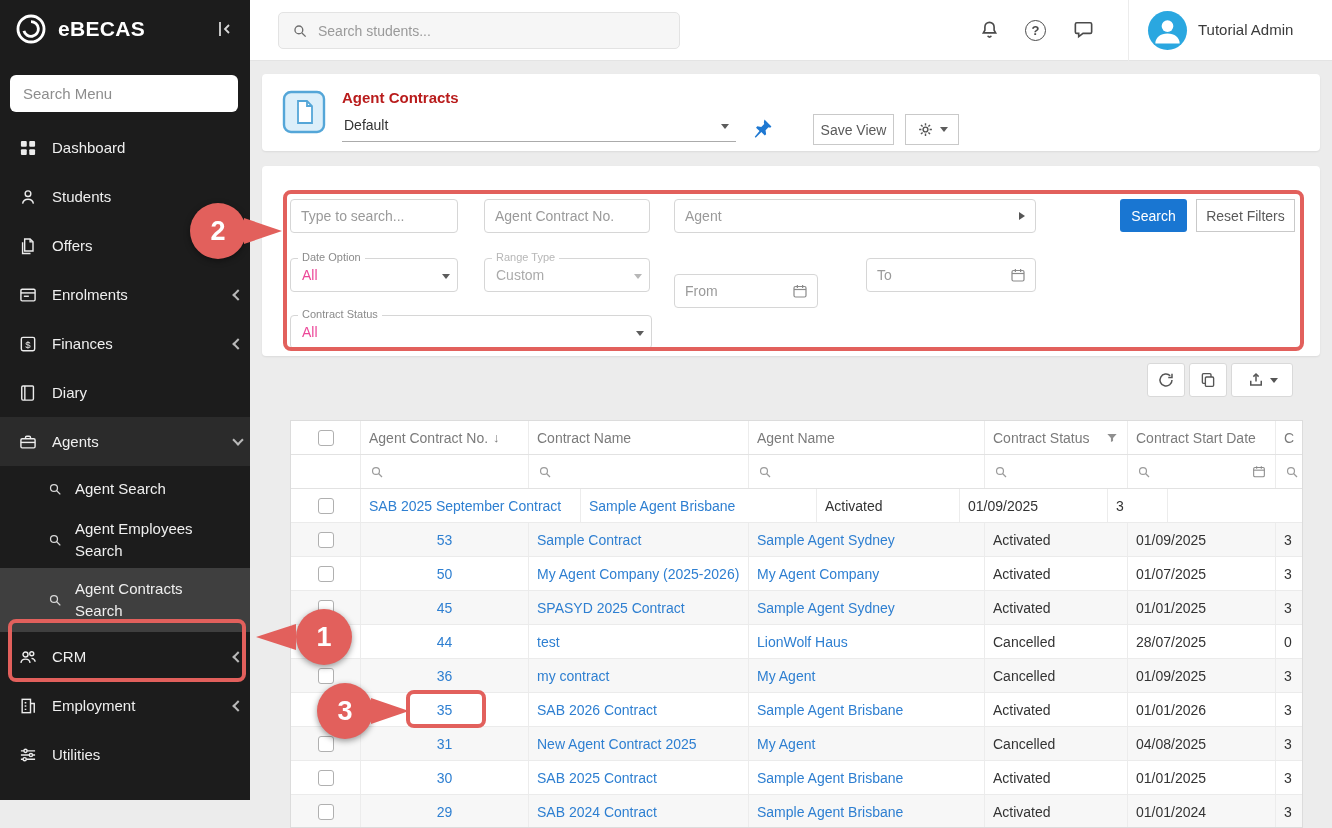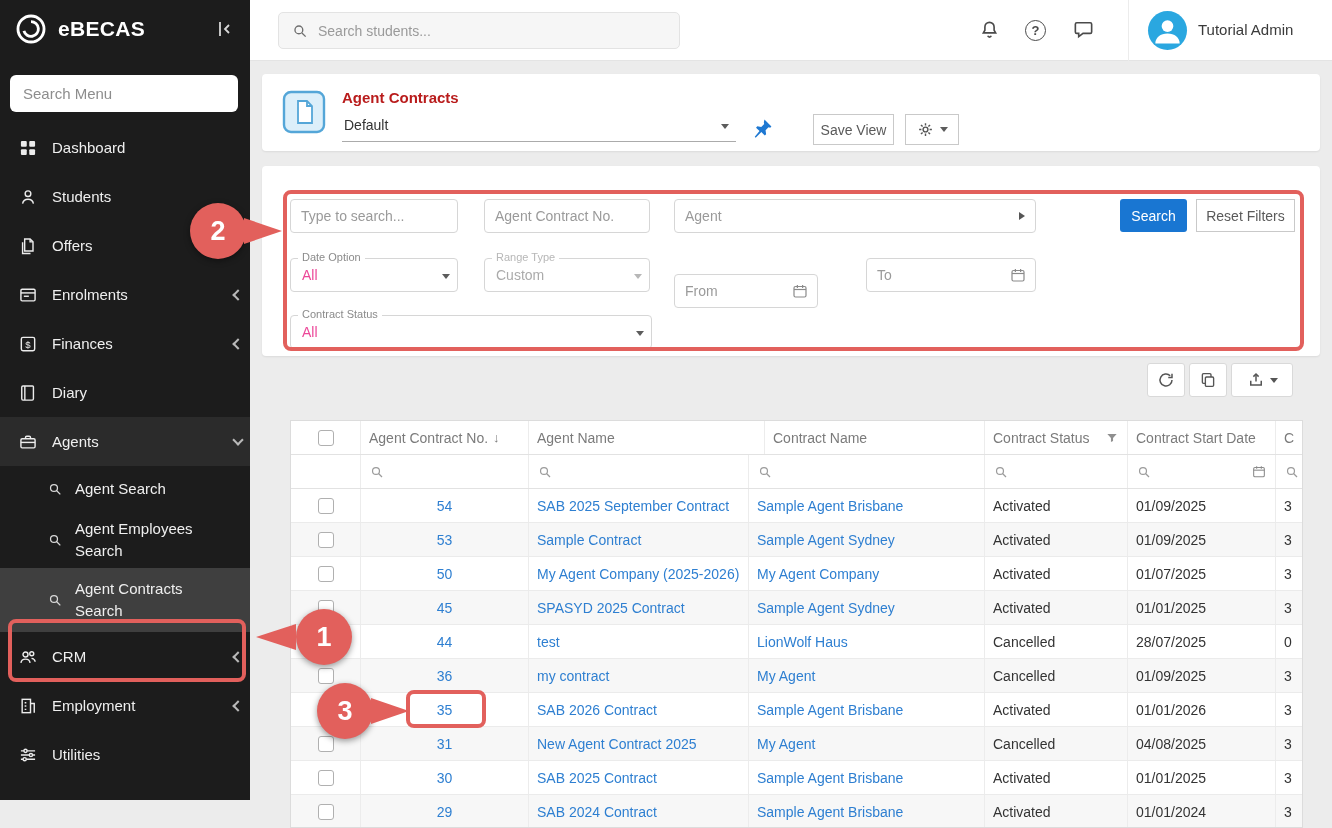--- a/index.html
+++ b/index.html
@@ -368,25 +368,25 @@
 
   <div class="grid">
     <div class="grow gh-row">
       <div class="th c0 center">
           <span class="checkbox"></span>
         </div>
       <div class="th c1">
         <span>Agent Contract No.</span>
         <span class="sort-arrow">↓</span>
       </div>
+      <div class="th c2">
+          <span>Contract Name</span>
+        </div>
       <div class="th c3">
           <span>Agent Name</span>
-        </div>
-      <div class="th c2">
-          <span>Contract Name</span>
         </div>
       <div class="th c4">
         <span>Contract Status</span>
         <svg class="funnel" viewBox="0 0 24 24" width="14" height="14">
             <path d="M4 5h16l-6.2 7v5.2l-3.6 1.8V12z" fill="#8f8f8f"></path>
           </svg>
       </div>
       <div class="th c5">
           <span>Contract Start Date</span>
         </div>
@@ -439,23 +439,20 @@
           </svg>
         </div>
     </div>
 
     <div class="gbody">
 
         <div class="grow trow">
           <div class="td c0 center">
             <span class="checkbox"></span>
           </div>
-          <div class="td c1 center">
-            <a class="lnk">54</a>
-          </div>
           <div class="td c2">
             <a class="lnk">SAB 2025 September Contract</a>
           </div>
           <div class="td c3">
             <a class="lnk">Sample Agent Brisbane</a>
           </div>
           <div class="td c4">Activated</div>
           <div class="td c5">01/09/2025</div>
           <div class="td c6">3</div>
         </div>

